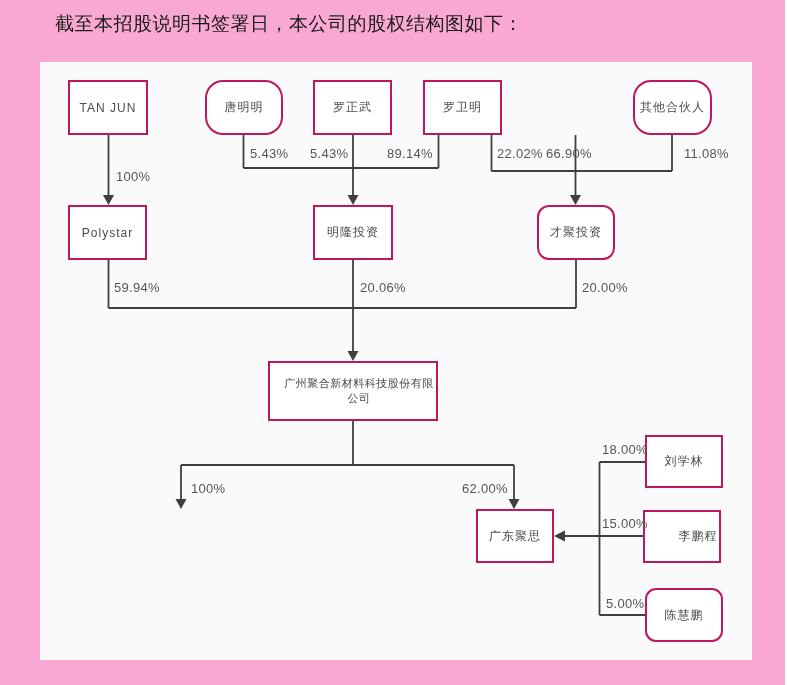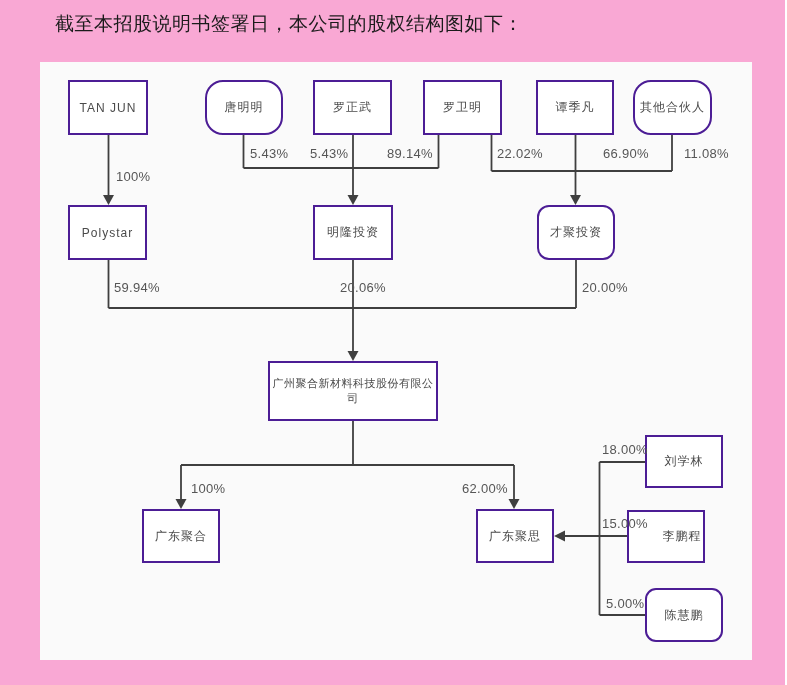--- a/index.html
+++ b/index.html
@@ -2,21 +2,21 @@
 <html><head>
 <meta charset="utf-8">
 <style>
   html,body{margin:0;padding:0;background:#ffffff;}
   #page{position:relative;width:785px;height:685px;background:#f9a8d4;overflow:hidden;
         font-family:"Liberation Sans","DejaVu Sans",sans-serif;}
   #doc-title{position:absolute;left:55px;top:11px;font-family:"Liberation Serif","DejaVu Serif",serif;
         font-size:19px;color:#1b1b1b;letter-spacing:0.5px;white-space:nowrap;}
   #panel{position:absolute;left:40px;top:62px;width:712px;height:598px;background:#fafafa;}
   #wires{position:absolute;left:0;top:0;width:787px;height:685px;pointer-events:none;}
-  .node{position:absolute;box-sizing:border-box;background:#ffffff;border:2px solid #4c1d95;
+  .node{position:absolute;box-sizing:border-box;background:#ffffff;border:2px solid #be185d;
         display:flex;align-items:center;justify-content:center;text-align:center;
         font-size:12px;color:#4a4a4a;letter-spacing:1px;}
   .node.big{font-size:11px;letter-spacing:0.5px;}
   .pct{position:absolute;font-size:13px;color:#565656;white-space:nowrap;letter-spacing:0.3px;}
 </style>
 </head>
 <body>
 
 <div id="page">
 
@@ -63,46 +63,44 @@
       <polygon points="175.5,499 186.5,499 181,509"></polygon>
       <polygon points="508.5,499 519.5,499 514,509"></polygon>
       <polygon points="565,530.5 565,541.5 554,536"></polygon>
     </g>
   </svg>
 
   <div class="node" style="left:68px;top:80px;width:80px;height:55px;">TAN JUN</div>
   <div class="node" style="left:205px;top:80px;width:78px;height:55px;border-radius:18px;">唐明明</div>
   <div class="node" style="left:313px;top:80px;width:79px;height:55px;">罗正武</div>
   <div class="node" style="left:423px;top:80px;width:79px;height:55px;">罗卫明</div>
-  <div class="node" style="left:536px;top:80px;width:78px;height:55px;">谭季凡</div>
   <div class="node" style="left:633px;top:80px;width:79px;height:55px;border-radius:18px;">其他合伙人</div>
 
   <div class="node" style="left:313px;top:205px;width:80px;height:55px;">明隆投资</div>
   <div class="node" style="left:68px;top:205px;width:79px;height:55px;">Polystar</div>
   <div class="node" style="left:537px;top:205px;width:78px;height:55px;border-radius:12px;">才聚投资</div>
 
-  <div class="node big" style="left:268px;top:361px;width:170px;height:60px;">广州聚合新材料科技股份有限公司</div>
+  <div class="node big" style="left:268px;top:361px;width:170px;height:60px;padding-left:12px;">广州聚合新材料科技股份有限公司</div>
 
-  <div class="node" style="left:142px;top:509px;width:78px;height:54px;">广东聚合</div>
   <div class="node" style="left:476px;top:509px;width:78px;height:54px;">广东聚思</div>
 
   <div class="node" style="left:645px;top:435px;width:78px;height:53px;">刘学林</div>
-  <div class="node" style="left:627px;top:510px;width:78px;height:53px;padding-left:32px;">李鹏程</div>
+  <div class="node" style="left:643px;top:510px;width:78px;height:53px;padding-left:32px;">李鹏程</div>
   <div class="node" style="left:645px;top:588px;width:78px;height:54px;border-radius:11px;">陈慧鹏</div>
 
   <span class="pct" style="left:116px;top:169px;">100%</span>
   <span class="pct" style="left:250px;top:146px;">5.43%</span>
   <span class="pct" style="left:310px;top:146px;">5.43%</span>
   <span class="pct" style="left:387px;top:146px;">89.14%</span>
   <span class="pct" style="left:497px;top:146px;">22.02%</span>
-  <span class="pct" style="left:603px;top:146px;">66.90%</span>
+  <span class="pct" style="left:546px;top:146px;">66.90%</span>
   <span class="pct" style="left:684px;top:146px;">11.08%</span>
 
   <span class="pct" style="left:114px;top:280px;">59.94%</span>
-  <span class="pct" style="left:340px;top:280px;">20.06%</span>
+  <span class="pct" style="left:360px;top:280px;">20.06%</span>
   <span class="pct" style="left:582px;top:280px;">20.00%</span>
 
   <span class="pct" style="left:191px;top:481px;">100%</span>
   <span class="pct" style="left:462px;top:481px;">62.00%</span>
 
   <span class="pct" style="left:602px;top:442px;">18.00%</span>
   <span class="pct" style="left:602px;top:516px;">15.00%</span>
   <span class="pct" style="left:606px;top:596px;">5.00%</span>
 
 </div>

